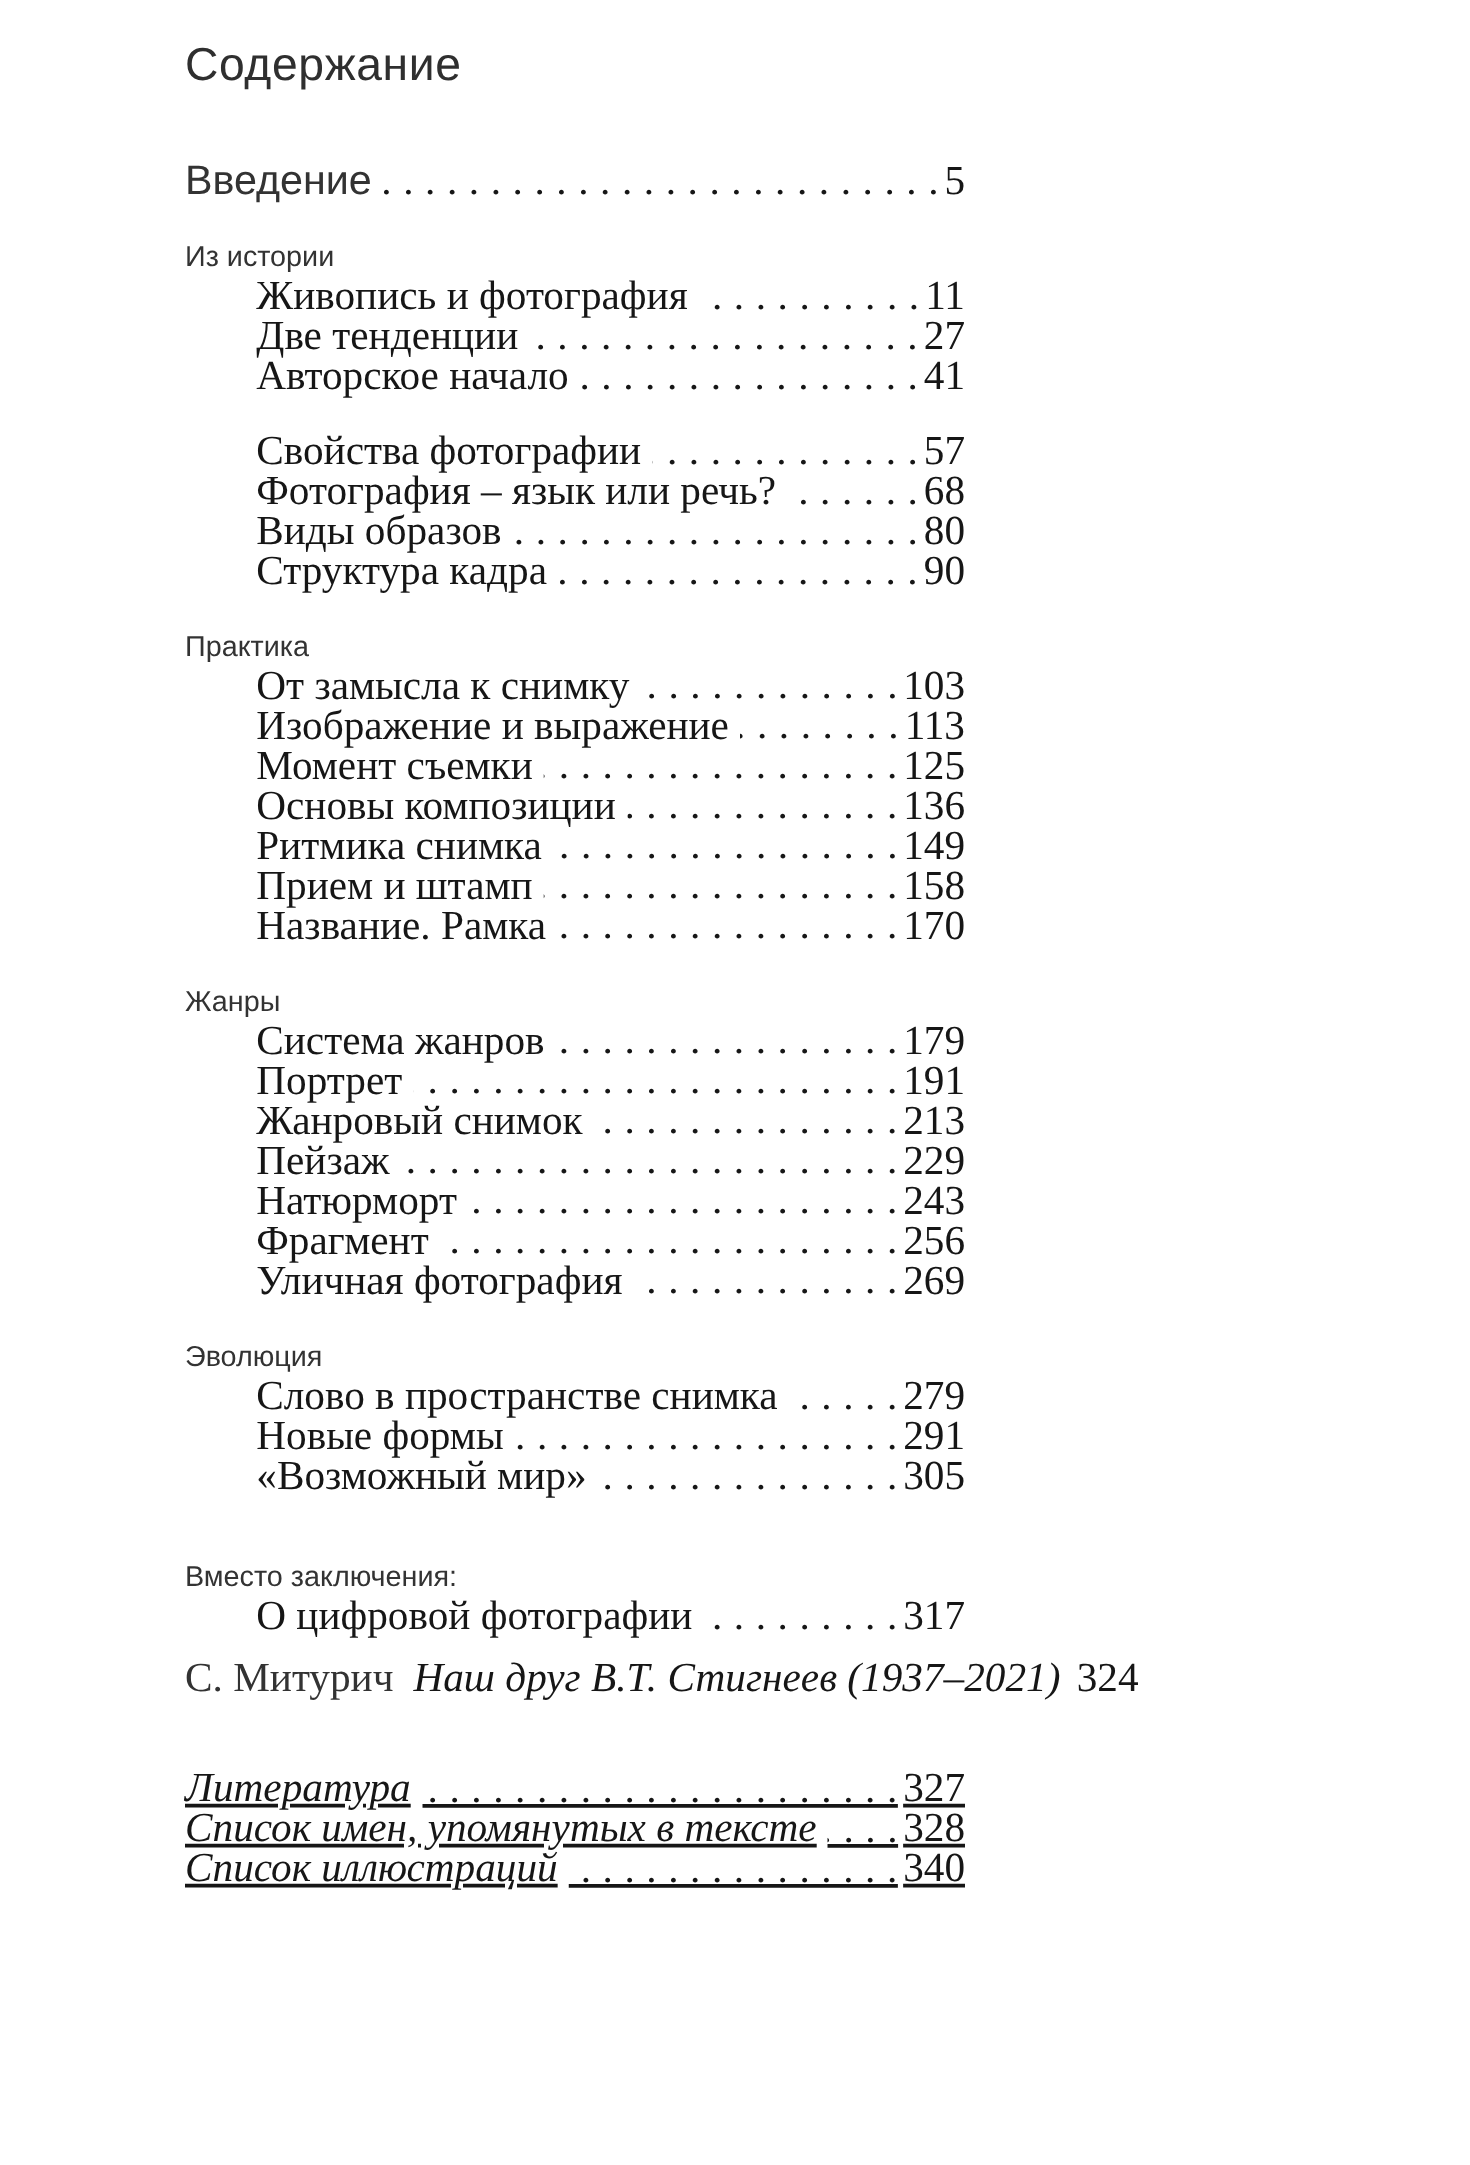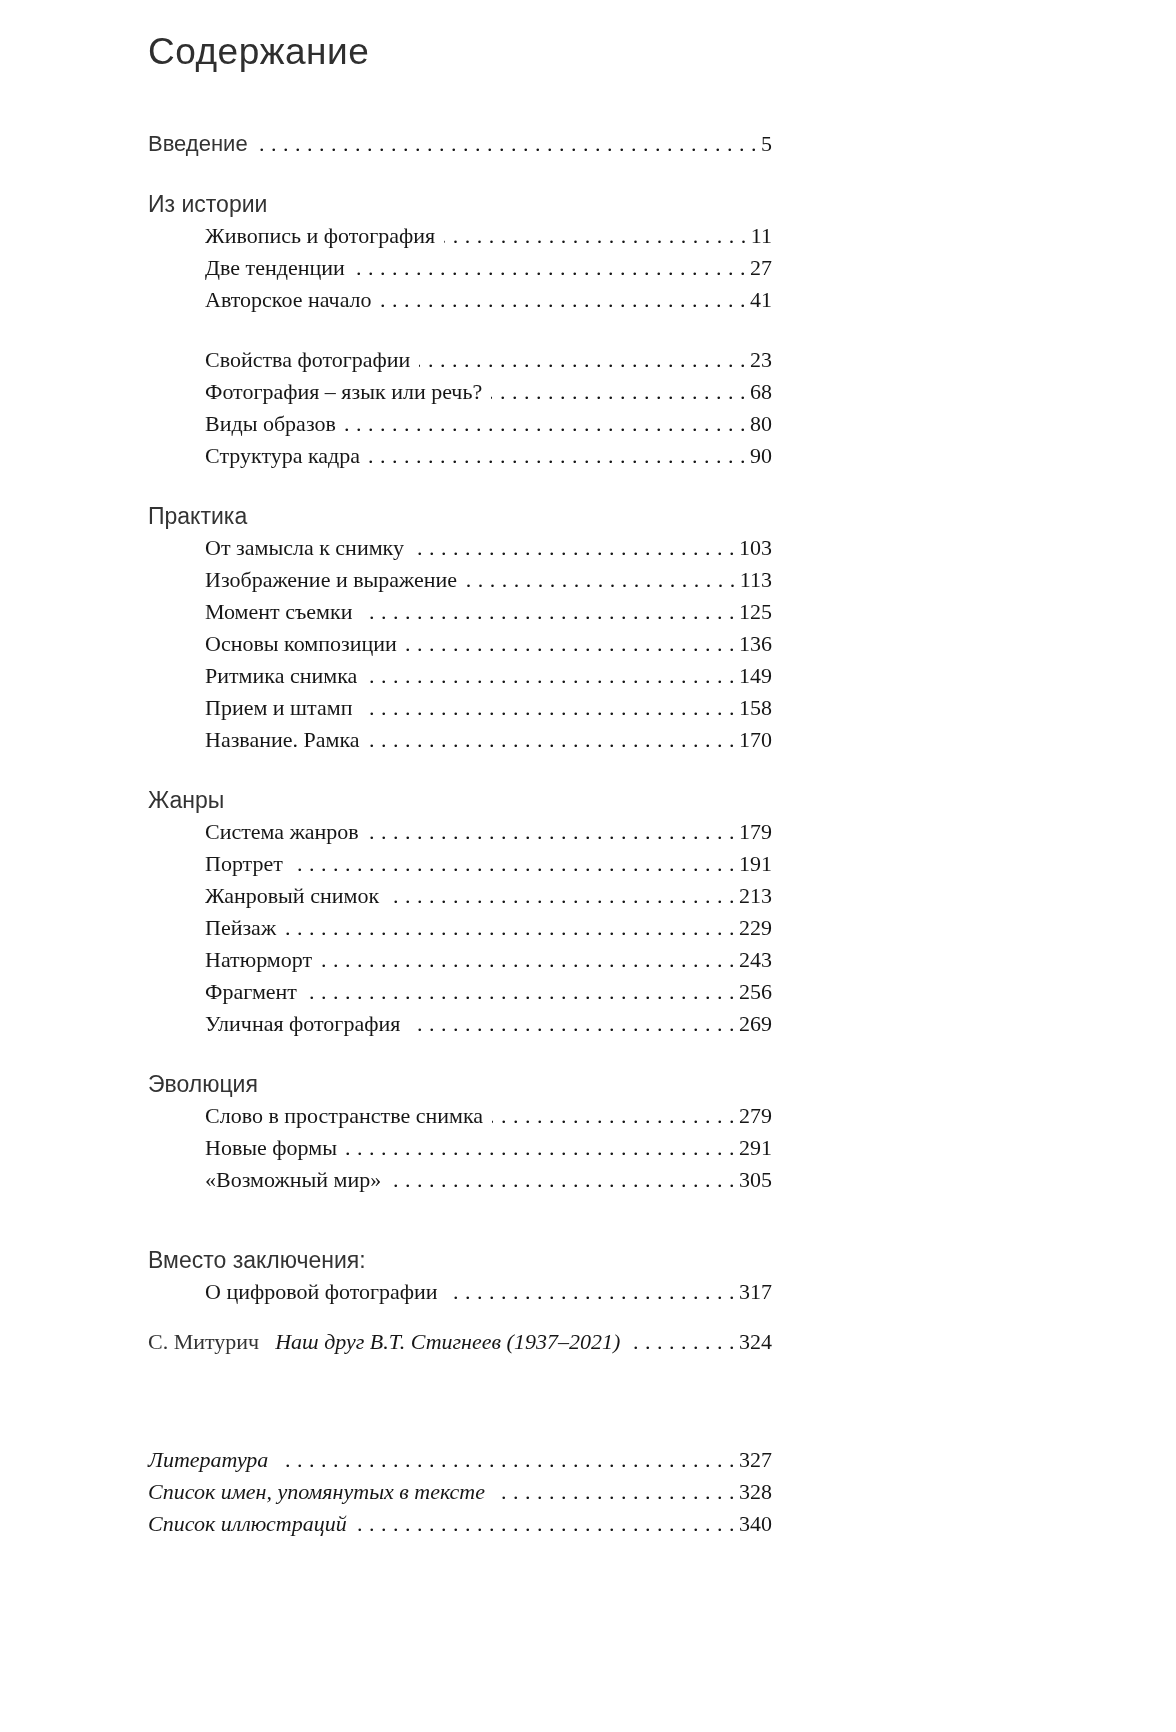--- a/index.html
+++ b/index.html
@@ -24,31 +24,31 @@
     font-size: 37px;
     line-height: 44px;
     letter-spacing: 0.5px;
     color: #2f2f2f;
     margin: 0 0 54px 0;
   }
   .toc { display: block; }
   .toc-section + .toc-section { margin-top: 28px; }
   .toc-section.gap-medium { margin-top: 18px; }
   .toc-section.gap-large  { margin-top: 48px; }
-  .toc-section.gap-xlarge { margin-top: 86px; }
+  .toc-section.gap-xlarge { margin-top: 56px; text-decoration: underline; }
   .toc-heading {
     font-family: "Liberation Sans", sans-serif;
     font-size: 23px;
     line-height: 32px;
     color: #333333;
   }
   .toc-row {
     display: flex;
     align-items: baseline;
-    font-size: 22px;
+    font-size: 33px;
     line-height: 32px;
     justify-content: space-between;
   }
   .toc-row.indent { padding-left: 57px; }
   .entry-label { white-space: nowrap; }
   .entry-label.sans {
     font-family: "Liberation Sans", sans-serif;
     color: #333333;
   }
   .entry-label.italic { font-style: italic; }
@@ -97,21 +97,21 @@
         <div class="toc-row indent">
           <span class="entry-label">Авторское начало</span>
           <span class="leader">. . . . . . . . . . . . . . . . . . . . . . . . . . . . . . . . . . . . . . . . . . . . . . . . . . . . . . . . . . . . . . . . . . . . . . . . . . . . . . . . . . . . . . . . . . </span>
           <span class="page-num">41</span>
         </div>
       </div>
       <div class="toc-section">
         <div class="toc-row indent">
           <span class="entry-label">Свойства фотографии</span>
           <span class="leader">. . . . . . . . . . . . . . . . . . . . . . . . . . . . . . . . . . . . . . . . . . . . . . . . . . . . . . . . . . . . . . . . . . . . . . . . . . . . . . . . . . . . . . . . . . </span>
-          <span class="page-num">23</span>
+          <span class="page-num">57</span>
         </div>
         <div class="toc-row indent">
           <span class="entry-label">Фотография – язык или речь?</span>
           <span class="leader">. . . . . . . . . . . . . . . . . . . . . . . . . . . . . . . . . . . . . . . . . . . . . . . . . . . . . . . . . . . . . . . . . . . . . . . . . . . . . . . . . . . . . . . . . . </span>
           <span class="page-num">68</span>
         </div>
         <div class="toc-row indent">
           <span class="entry-label">Виды образов</span>
           <span class="leader">. . . . . . . . . . . . . . . . . . . . . . . . . . . . . . . . . . . . . . . . . . . . . . . . . . . . . . . . . . . . . . . . . . . . . . . . . . . . . . . . . . . . . . . . . . </span>
           <span class="page-num">80</span>

